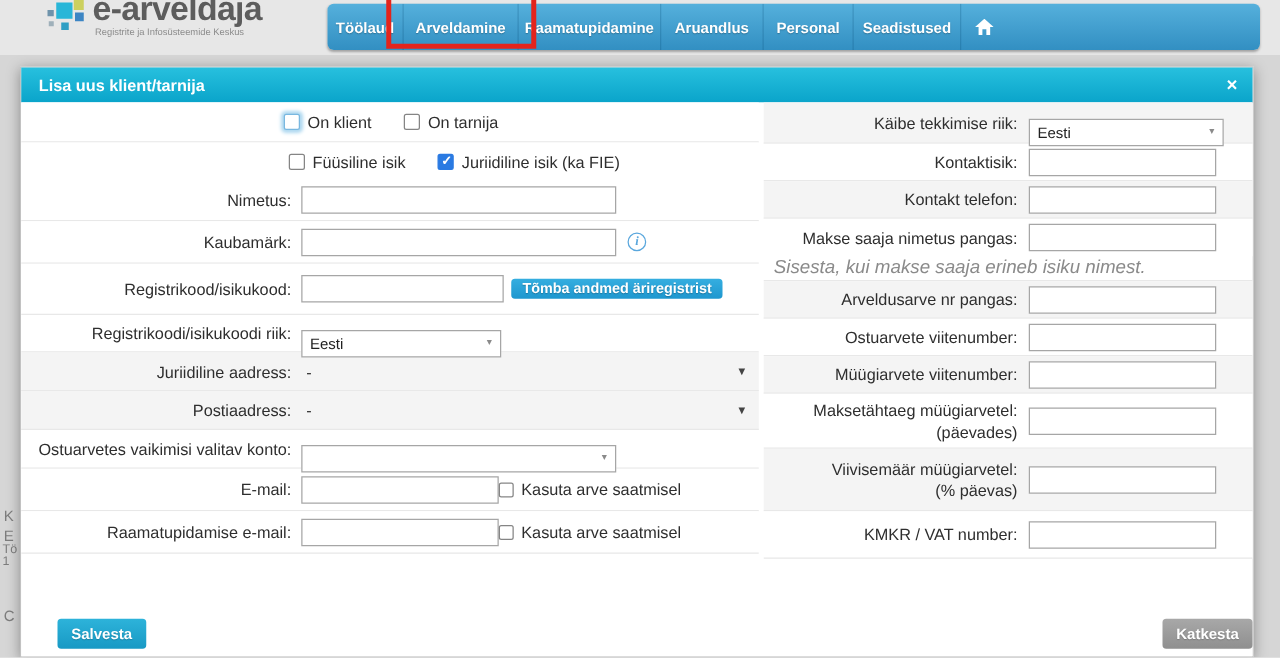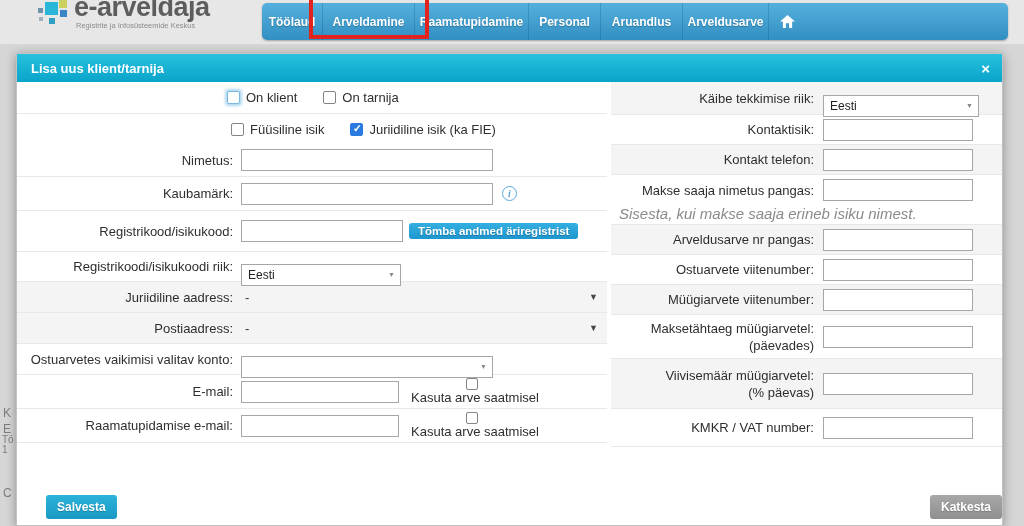--- a/index.html
+++ b/index.html
@@ -96,21 +96,21 @@
     color:#5aa7dd; font-size:10px; font-weight:bold; font-style:italic;
     display:inline-flex; align-items:center; justify-content:center; cursor:pointer;
     font-family:"Liberation Serif", serif;
   }
   .dash { font-size:13px; color:#333; padding-left:4px; }
   .row-caret { margin-left:auto; padding-right:9px; font-size:9px; color:#444; cursor:pointer; }
   .comment-row { align-items:flex-start; padding-top:5px; }
   .comment-row .lab { padding-top:2px; }
   .comment-note { margin-top:8px; }
   textarea.inp { height:44px; resize:none; padding-top:2px; }
-  .side-cb { margin-left:12px; display:flex; align-items:center;flex-direction:column; }
+  .side-cb { display:flex; align-items:center; }
   .side-cb .cb { width:12px; height:12px; margin-right:6px; }
   .side-cb .cblab { margin-right:0; }
   .payee-note-line { padding-left:8px; height:19px; display:flex; align-items:flex-start; }
   .payee-block { border-bottom:1px solid #e8e8e8; }
   .payee-block .row { border-bottom:none; }
   .rlab .l2 { margin-top:2px; }
   .btn-row { position:absolute; left:0; right:0; bottom:6px; display:flex; justify-content:space-between; gap:7px;padding-left:29px; }
   .btn {
     border:none; color:#fff; font-family:inherit; font-weight:bold; font-size:12px;
     padding:5px 11px; border-radius:3px; cursor:pointer; text-shadow:0 1px 1px rgba(0,0,0,.2);
@@ -135,23 +135,23 @@
       </div>
       <div class="logo-text">
         <div class="logo-title">e-arveldaja</div>
         <div class="logo-sub">Registrite ja Infosüsteemide Keskus</div>
       </div>
     </div>
     <div class="nav">
       <div class="tab t0">Töölaud</div>
       <div class="tab t1">Arveldamine</div>
       <div class="tab t2">Raamatupidamine</div>
+      <div class="tab t3">Aruandlus</div>
       <div class="tab t4">Personal</div>
-      <div class="tab t3">Aruandlus</div>
-      <div class="tab t5">Arveldusarve</div>
+      <div class="tab t5">Seadistused</div>
       <div class="tab t7">
         <span style="display:flex">
           <svg viewBox="0 0 16 14" width="15" height="13">
               <path d="M8 0 L16 7 H13 V14 H9.7 V9 H6.3 V14 H3 V7 H0 Z" fill="#fff"></path>
             </svg>
         </span>
       </div>
     </div>
     <div class="red-box"></div>
   </div>

